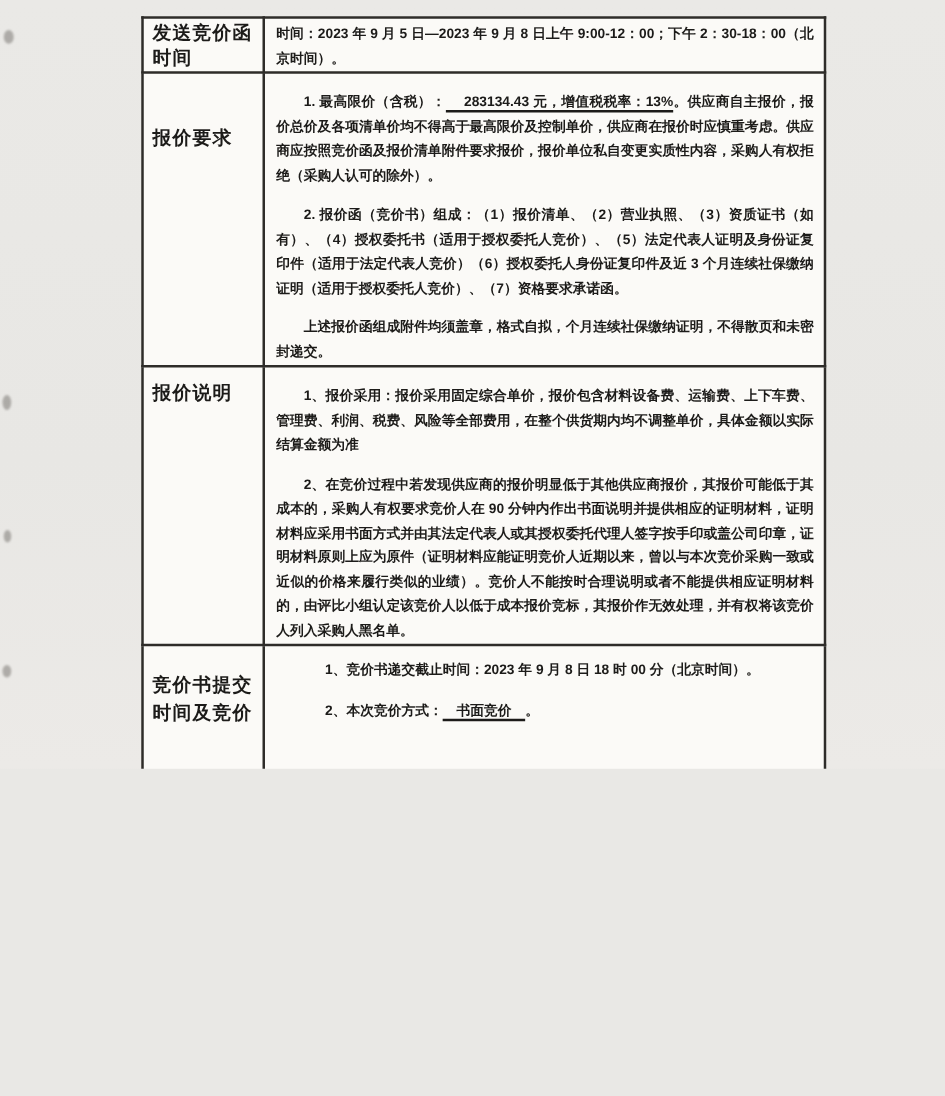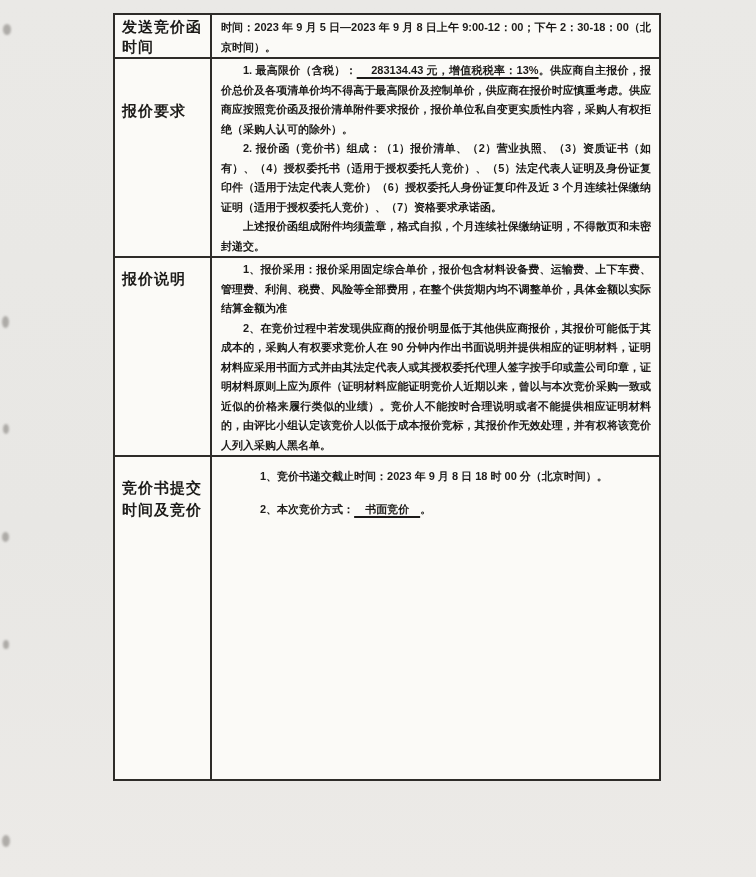--- a/index.html
+++ b/index.html
@@ -2,21 +2,21 @@
 <html lang="zh"><head>
 <meta charset="utf-8">
 <style>
   html,body{margin:0;padding:0;}
   body{
     width:756px;height:877px;
     background:#e9e8e5;
     font-family:"Liberation Sans","DejaVu Sans",sans-serif;
   }
   .page{
-    position:relative;width:756px;height:877px;overflow:hidden;
+    position:relative;width:756px;height:615px;overflow:hidden;
     background:linear-gradient(180deg,#eae9e6 0%,#e8e7e4 60%,#eceae7 100%);
   }
   table.doc-table{
     position:absolute;left:113px;top:13px;width:548px;
     border-collapse:collapse;table-layout:fixed;
     background:#fbfaf7;
   }
   td{
     border:2px solid #2e2c29;
     vertical-align:top;
@@ -28,21 +28,21 @@
     padding:2px 3px 0 7px;
     font-size:15px;font-weight:700;letter-spacing:1px;
   }
   td.content-cell{
     padding:2px 8px 0 9px;
     font-size:11px;font-weight:700;
     text-align:justify;
   }
   .label-line{line-height:22px;}
   p.para{margin:0;line-height:19.5px;}
-  p.indent{text-indent:2em;}
+  p.indent{text-indent:2em;margin-top:12px;}
   span.u{text-decoration:underline;text-underline-offset:3px;text-decoration-thickness:1.5px;}
 
   
   tr:nth-child(1){height:39px;}
   tr:nth-child(2){height:191px;}
   tr:nth-child(3){height:80px;}
   tr:nth-child(4){height:324px;}
   tr:nth-child(5){height:223px;}
   tr:nth-child(1) .label-line{line-height:20px;}
   tr:nth-child(1) .content-cell p.para{line-height:20px;}

